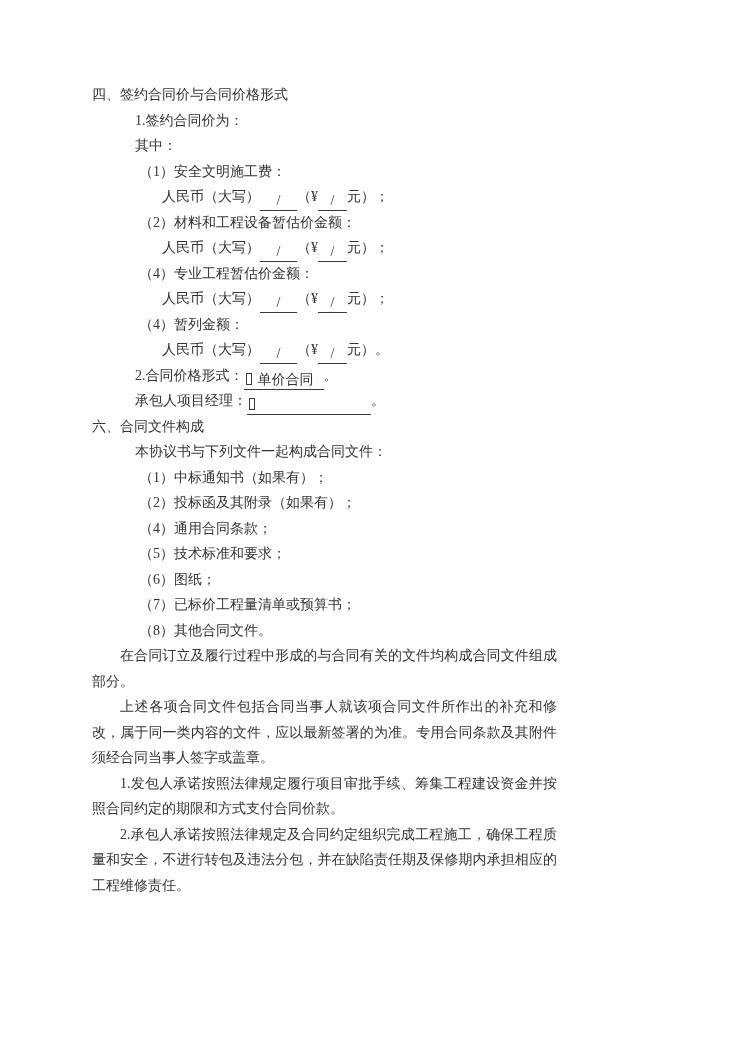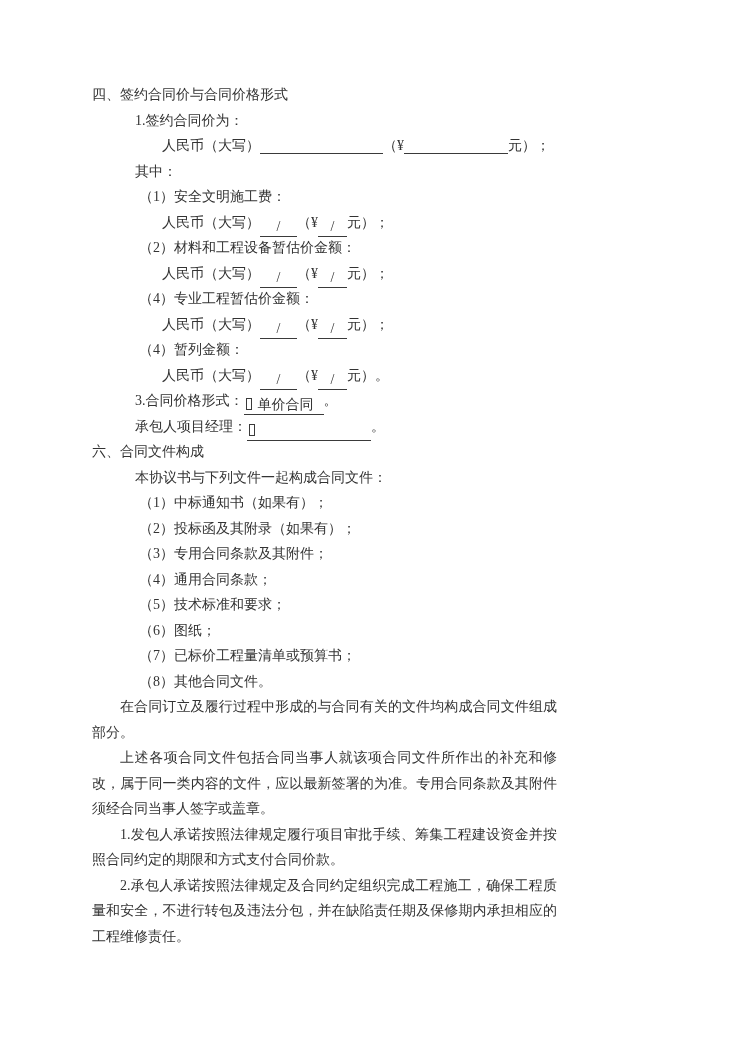--- a/index.html
+++ b/index.html
@@ -70,23 +70,20 @@
 </style>
 </head>
 <body>
 
 <div class="page">
 
   <div class="line h">四、签约合同价与合同价格形式</div>
 
   <div class="line ind1">1.签约合同价为：</div>
 
-  <div class="line money">
-    <span>人民币（大写）</span><span class="u blank-words"></span><span>（¥</span><span class="u blank-digits"></span><span>元）；</span>
-  </div>
 
   <div class="line ind1">其中：</div>
 
   <div class="line ind2">（1）安全文明施工费：</div>
   <div class="line money">
     <span>人民币（大写）</span><span class="u slashblank"><span>/</span></span><span>（¥</span><span class="u slashblank sm"><span>/</span></span><span>元）；</span>
   </div>
 
   <div class="line ind2">（2）材料和工程设备暂估价金额：</div>
   <div class="line money">
@@ -97,35 +94,34 @@
   <div class="line money">
     <span>人民币（大写）</span><span class="u slashblank"><span>/</span></span><span>（¥</span><span class="u slashblank sm"><span>/</span></span><span>元）；</span>
   </div>
 
   <div class="line ind2">（4）暂列金额：</div>
   <div class="line money">
     <span>人民币（大写）</span><span class="u slashblank"><span>/</span></span><span>（¥</span><span class="u slashblank sm"><span>/</span></span><span>元）。</span>
   </div>
 
   <div class="line ind1">
-    <span>3.合同价格形式：</span><span class="u priceform"><span class="tofu"></span><span>单价合同</span></span><span>。</span>
+    <span>2.合同价格形式：</span><span class="u priceform"><span class="tofu"></span><span>单价合同</span></span><span>。</span>
   </div>
 
 
   <div class="line ind1">
     <span>承包人项目经理：</span><span class="u manager-blank"><span class="tofu"></span></span><span>。</span>
   </div>
 
   <div class="line h">六、合同文件构成</div>
 
   <div class="line ind1">本协议书与下列文件一起构成合同文件：</div>
 
   <div class="line ind2">（1）中标通知书（如果有）；</div>
   <div class="line ind2">（2）投标函及其附录（如果有）；</div>
-  <div class="line ind2">（3）专用合同条款及其附件；</div>
   <div class="line ind2">（4）通用合同条款；</div>
   <div class="line ind2">（5）技术标准和要求；</div>
   <div class="line ind2">（6）图纸；</div>
   <div class="line ind2">（7）已标价工程量清单或预算书；</div>
   <div class="line ind2">（8）其他合同文件。</div>
 
   <div class="para">在合同订立及履行过程中形成的与合同有关的文件均构成合同文件组成部分。</div>
   <div class="para">上述各项合同文件包括合同当事人就该项合同文件所作出的补充和修改，属于同一类内容的文件，应以最新签署的为准。专用合同条款及其附件须经合同当事人签字或盖章。</div>
 
 

